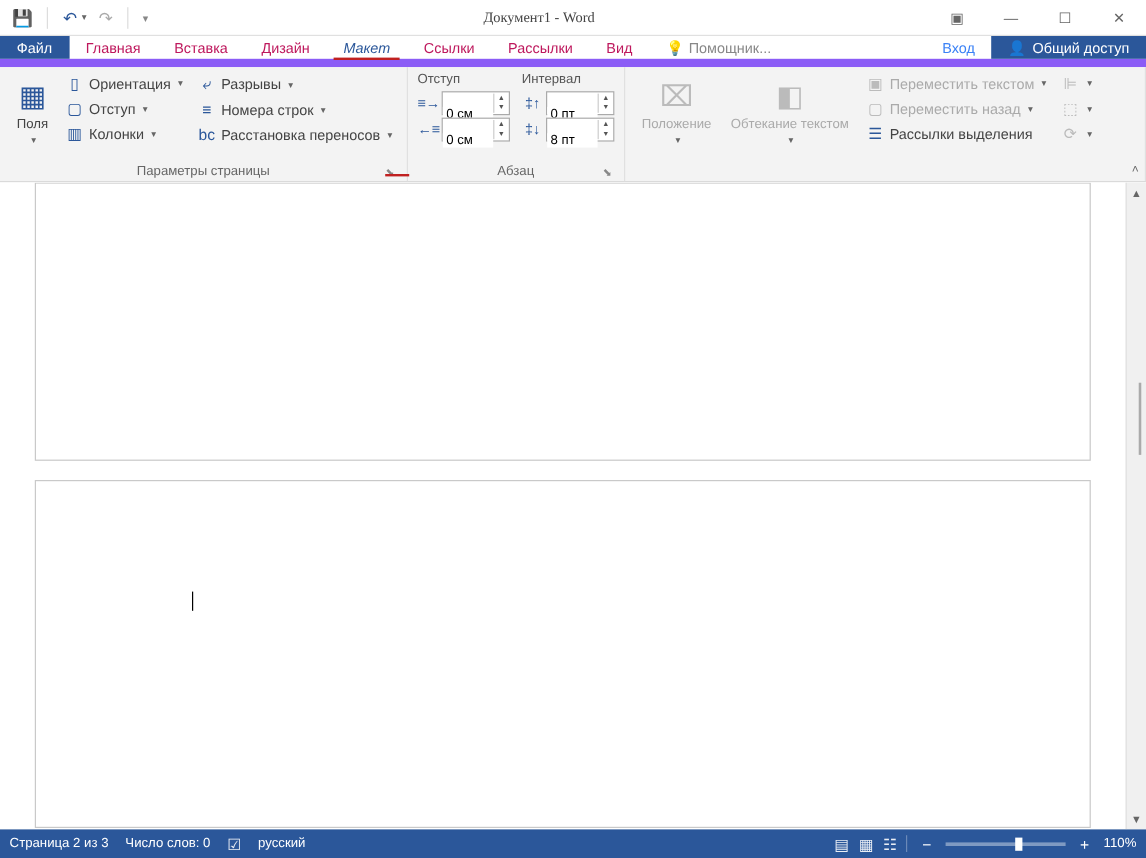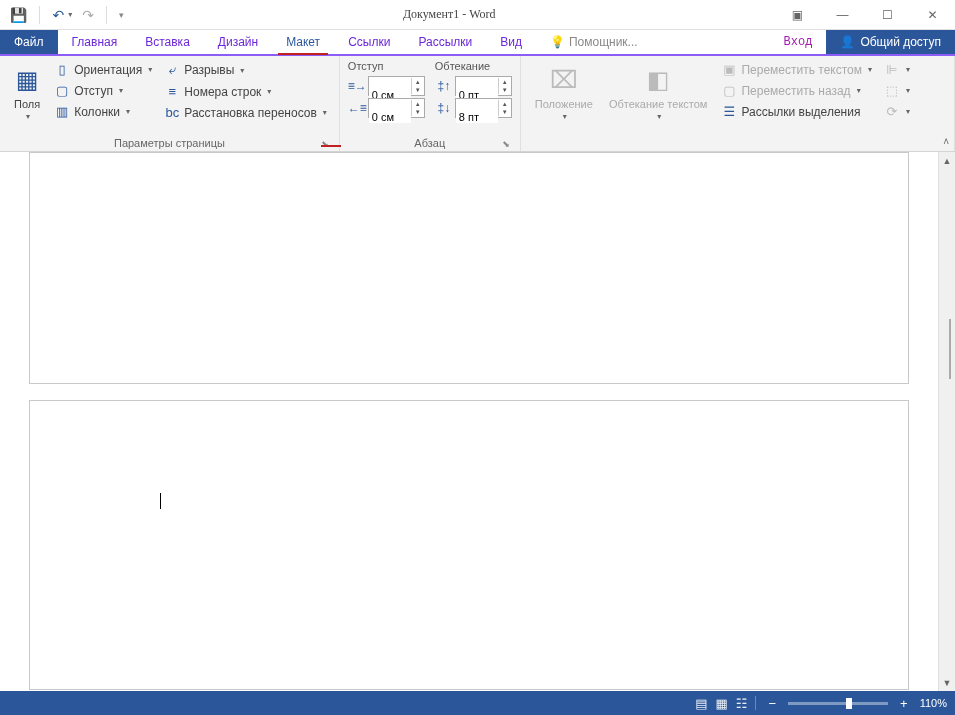--- a/index.html
+++ b/index.html
@@ -8,28 +8,28 @@
 
 .titlebar { height: 30px; background: #fff; display: flex; align-items: center; border-bottom: 1px solid #e0e0e0; }
 .qat { display: flex; align-items: center; gap: 10px; padding-left: 10px; }
 .qat .icon { font-size: 14px; color: #2b579a; cursor: pointer; display:flex; align-items:center; gap:2px;}
 .qat .sep { width:1px; height:18px; background:#ddd; margin:0 2px;}
 .title-text { flex: 1; text-align: center; color: #444; font-size: 12px; font-family: Liberation Serif, serif; }
 .winctrls { display: flex; align-items: center; gap: 0; }
 .winctrls .wc { width: 45px; height: 30px; display: flex; align-items: center; justify-content: center; font-size: 12px; color: #666; cursor: pointer; }
 
 
-.tabsbar { height: 26px; background: #fff; display: flex; align-items: stretch; border-bottom: 2px solid #8b5cf6; }
-.tab { padding: 0 14px; display: flex; align-items: center; font-size: 12px; color: #6d28d9; cursor: pointer; position:relative; }
+.tabsbar { height: 26px; background: #fff; display: flex; align-items: stretch; border-bottom: 7px solid #8b5cf6; }
+.tab { padding: 0 14px; display: flex; align-items: center; font-size: 12px; color: #be185d; cursor: pointer; position:relative; }
 .tab.file { background: #2b579a; color: #fff; }
-.tab.active { color: #2b579a; }
+.tab.active { color: #2b579a; font-style: italic; }
 .tab.active::after { content:""; position:absolute; left:6px; right:6px; bottom:-1px; height:2px; background:#c02020; }
 .tabsbar .spacer { flex: 1; }
 .tab.tellme { color:#888; display:flex; align-items:center; gap:4px;}
-.tab.signin { color:#a21caf;font-family:Liberation Mono, monospace; }
+.tab.signin { color:#3b82f6; }
 .tab.share { background:#2b579a; color:#fff; display:flex; gap:5px; align-items:center;}
 
 
 .ribbon { height: 96px; background: #f3f3f3; border-bottom: 1px solid #d4d4d4; display: flex; position:relative; }
 .group { border-right: 1px solid #e0e0e0; padding: 4px 8px 0 8px; display: flex; flex-direction: column; }
 .group .body { flex: 1; display: flex; align-items: flex-start; gap: 4px; }
 .group .label { text-align: center; font-size: 11px; color: #666; padding: 2px 0; position:relative; }
 .group .launcher { position:absolute; right:2px; bottom:2px; font-size:9px; color:#888; cursor:pointer;}
 .bigbtn { display: flex; flex-direction: column; align-items: center; justify-content: flex-start; padding: 4px 6px; cursor:pointer; font-size:11px; text-align:center; gap:2px;}
 .bigbtn .ic { font-size: 24px; color:#2b579a; height:32px; display:flex; align-items:center;}
@@ -188,21 +188,21 @@
           <div class="spinner">
               <input value="0 см" style="">
               <div class="sp">
                 <span>▲</span>
                 <span>▼</span>
               </div>
             </div>
           </div>
       </div>
       <div class="para-col">
-        <div class="para-hdr">Обтекание</div>
+        <div class="para-hdr">Интервал</div>
         <div class="para-row">
             <span class="ic">‡↑</span>
           <div class="spinner">
               <input value="0 пт" style="">
               <div class="sp">
                 <span>▲</span>
                 <span>▼</span>
               </div>
             </div>
           </div>
@@ -282,20 +282,26 @@
   <div class="vscroll">
     <div class="arr">▲</div>
     <div class="track">
         <div class="thumb"></div>
       </div>
     <div class="arr">▼</div>
   </div>
 </div>
 
 <div class="statusbar">
+  <div class="left">
+    <span>Страница 2 из 3</span>
+    <span>Число слов: 0</span>
+    <span class="sb-ic">☑</span>
+    <span>русский</span>
+  </div>
   <div class="right">
     <span class="sb-ic">▤</span>
     <span class="sb-ic">▦</span>
     <span class="sb-ic">☷</span>
     <span class="sb-sep"></span>
     <span class="zoom-btn">−</span>
     <div class="zoom-slider">
         <div class="zthumb"></div>
       </div>
     <span class="zoom-btn">+</span>

